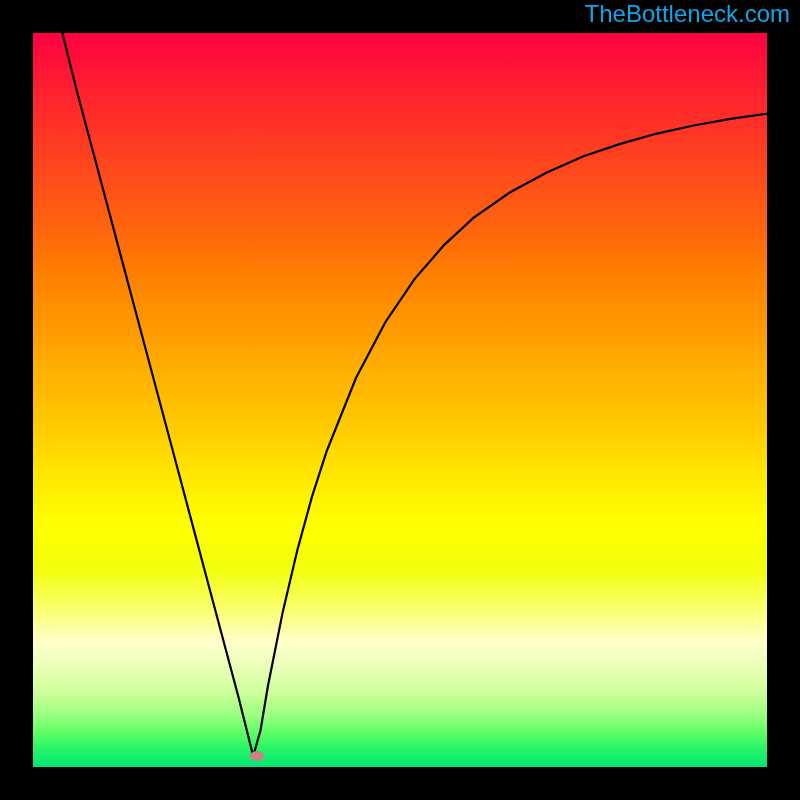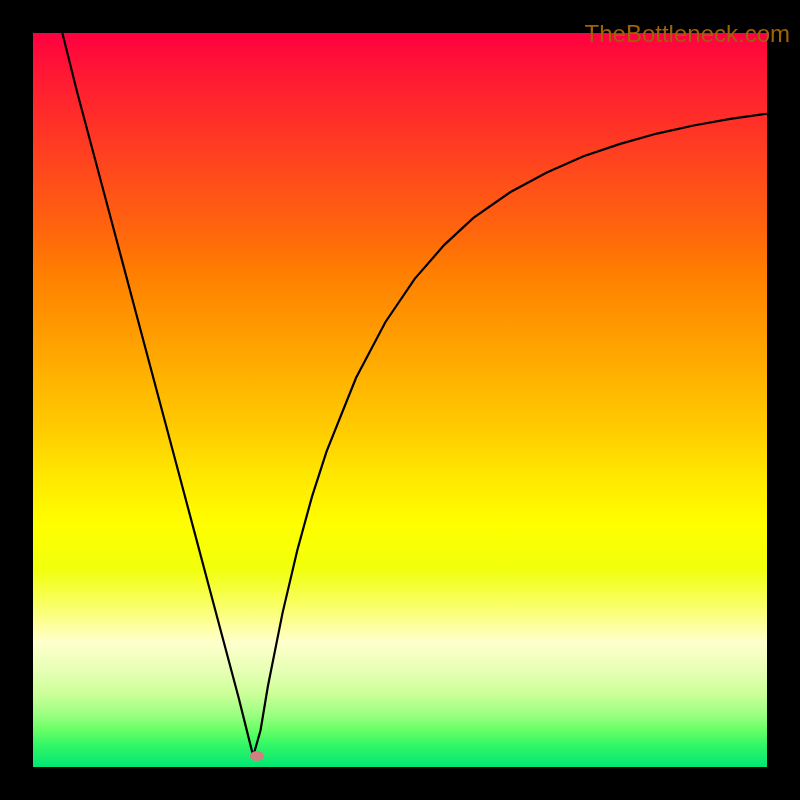--- a/index.html
+++ b/index.html
@@ -5,23 +5,23 @@
   * { margin: 0; padding: 0; box-sizing: border-box; }
   html, body { width: 800px; height: 800px; overflow: hidden; background: #000; }
   .container {
     width: 800px;
     height: 800px;
     background: #000;
     position: relative;
   }
   .watermark {
     position: absolute;
-    top: 20px;
+    top: 0;
     right: 10px;
-    color: #a16207;
+    color: #0ea5e9;
     font-family: Arial, Helvetica, sans-serif;
     font-size: 24px;
     font-weight: 500;
     z-index: 10;
   }
   .plot-area {
     position: absolute;
     left: 33px;
     top: 33px;
     width: 734px;

